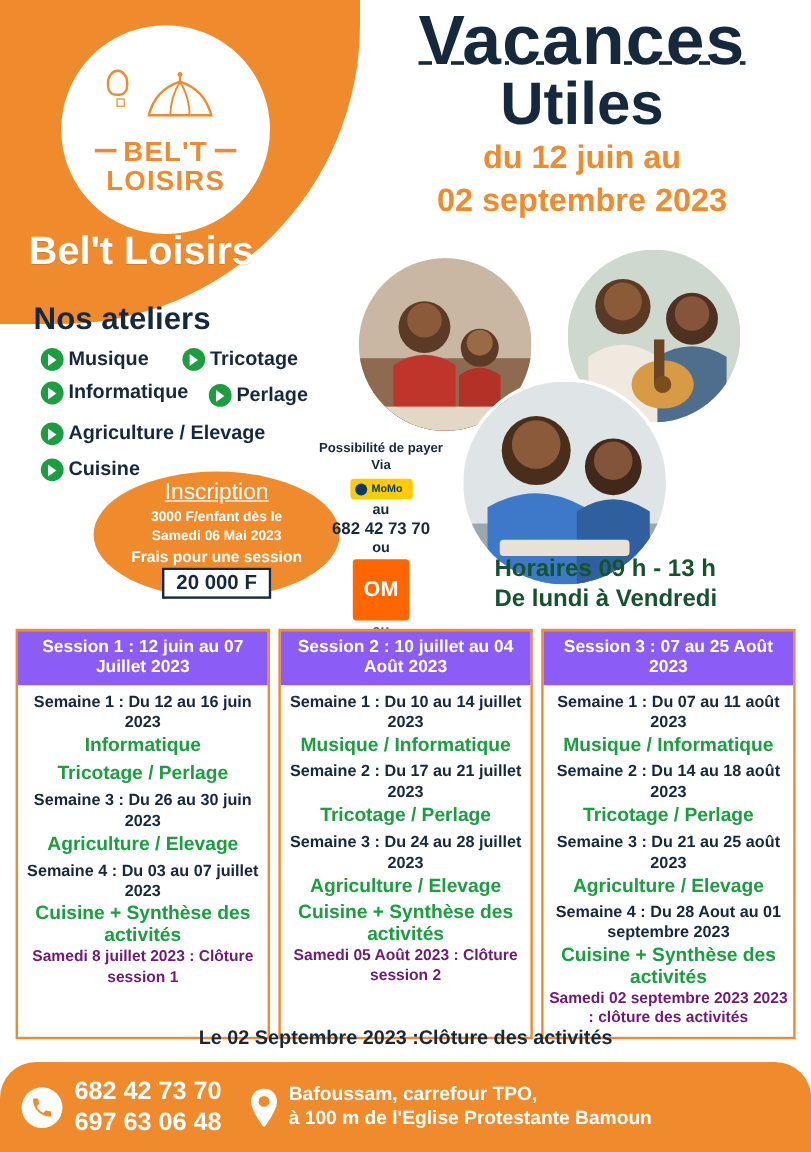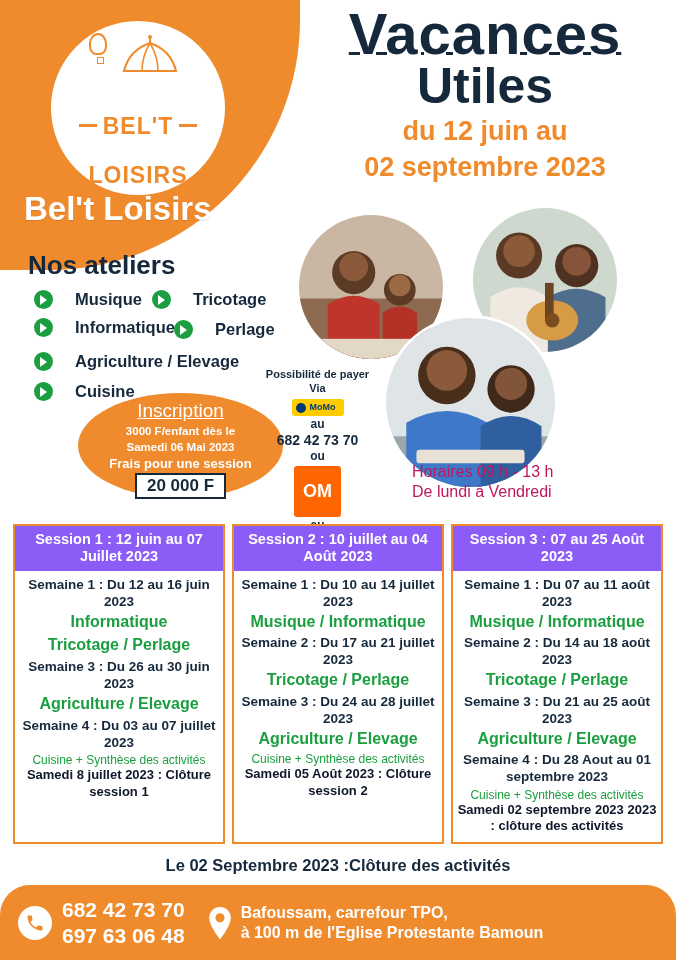--- a/index.html
+++ b/index.html
@@ -20,21 +20,21 @@
     border-radius: 0 0 250px 0;
   }
   .logo-circle {
     position: absolute;
     left: 48px; top: 18px;
     width: 180px; height: 180px;
     border-radius: 50%;
     background: #ffffff;
     border: 3px solid #ef8b2c;
     display: flex; flex-direction: column;
-    align-items: center; justify-content: center; gap: 25px;
+    align-items: center; justify-content: center;
   }
   .logo-top { position: relative; width: 130px; height: 60px; }
   .balloon {
     position: absolute; left: 16px; top: 4px;
     width: 18px; height: 22px;
     border: 2px solid #ef8b2c; border-radius: 50% 50% 40% 40%;
   }
   .balloon:after {
     content: ""; position: absolute; left: 6px; top: 22px;
     width: 5px; height: 5px; border: 1px solid #ef8b2c;
@@ -87,21 +87,21 @@
   .ph2 { left: 470px; top: 205px; width: 150px; height: 150px; }
   .ph3 { left: 383px; top: 315px; width: 175px; height: 175px; }
   .photo svg { width: 100%; height: 100%; display: block; }
 
   
   .ateliers-title {
     position: absolute; left: 28px; top: 250px;
     font-size: 26px; font-weight: bold; color: #16293c;
   }
   .atelier {
-    position: absolute; display: flex; align-items: center; gap: 22px;
+    position: absolute; display: flex; align-items: center; gap: 4px;
     font-size: 16.5px; font-weight: bold; color: #16293c;
   }
   .arrow {
     width: 19px; height: 19px; border-radius: 50%;
     background: #1a9e3f; position: relative; flex: none;
   }
   .arrow:after {
     content: ""; position: absolute; left: 6px; top: 4.5px;
     border-left: 7px solid #ffffff;
     border-top: 5px solid transparent;
@@ -151,36 +151,36 @@
     background: #ff6600; color: #ffffff;
     font-size: 18px; font-weight: bold;
     padding: 14px 9px; border-radius: 3px;
   }
   .pay .num { font-size: 14px; font-weight: bold; }
   .pay .small { font-size: 12px; }
 
   
   .horaires {
     position: absolute; left: 412px; top: 462px;
-    font-size: 16px; font-weight: normal; color: #be185d;
+    font-size: 20px; font-weight: bold; color: #14532d;
     line-height: 1.25;
   }
 
   
   .cards { position: absolute; left: 13px; top: 524px; width: 650px; display: flex; gap: 7px; }
   .card { width: 212px; border: 2px solid #ef8b2c; background: #ffffff; }
   .card .head {
     background: #8b5cf6; color: #ffffff; font-weight: bold;
     font-size: 14.5px; text-align: center; padding: 5px 4px; line-height: 1.2;
   }
   .card .body { padding: 6px 4px 7px; text-align: center; }
   .wk { font-size: 13.5px; font-weight: bold; color: #16293c; line-height: 1.25; }
   .top-act { font-size: 16px; font-weight: bold; color: #1a9e3f; line-height: 1.3; margin: 1px 0 3px; }
-  .cuis { font-size: 12px; font-weight: normal; color: #1a9e3f; margin-top: 2px; }
-  .clot { font-size: 13px; font-weight: bold; color: #0f172a; line-height: 1.25; }
+  .cuis { font-size: 16px; font-weight: bold; color: #1a9e3f; margin-top: 2px; }
+  .clot { font-size: 13px; font-weight: bold; color: #701a75; line-height: 1.25; }
 
   .closing {
     position: absolute; left: 0; top: 856px; width: 676px;
     text-align: center; font-size: 16.5px; font-weight: bold; color: #16293c;
   }
 
   
   .footer {
     position: absolute; left: 0; bottom: 0; width: 676px; height: 75px;
     background: #ef8b2c; border-radius: 30px 30px 0 0;

